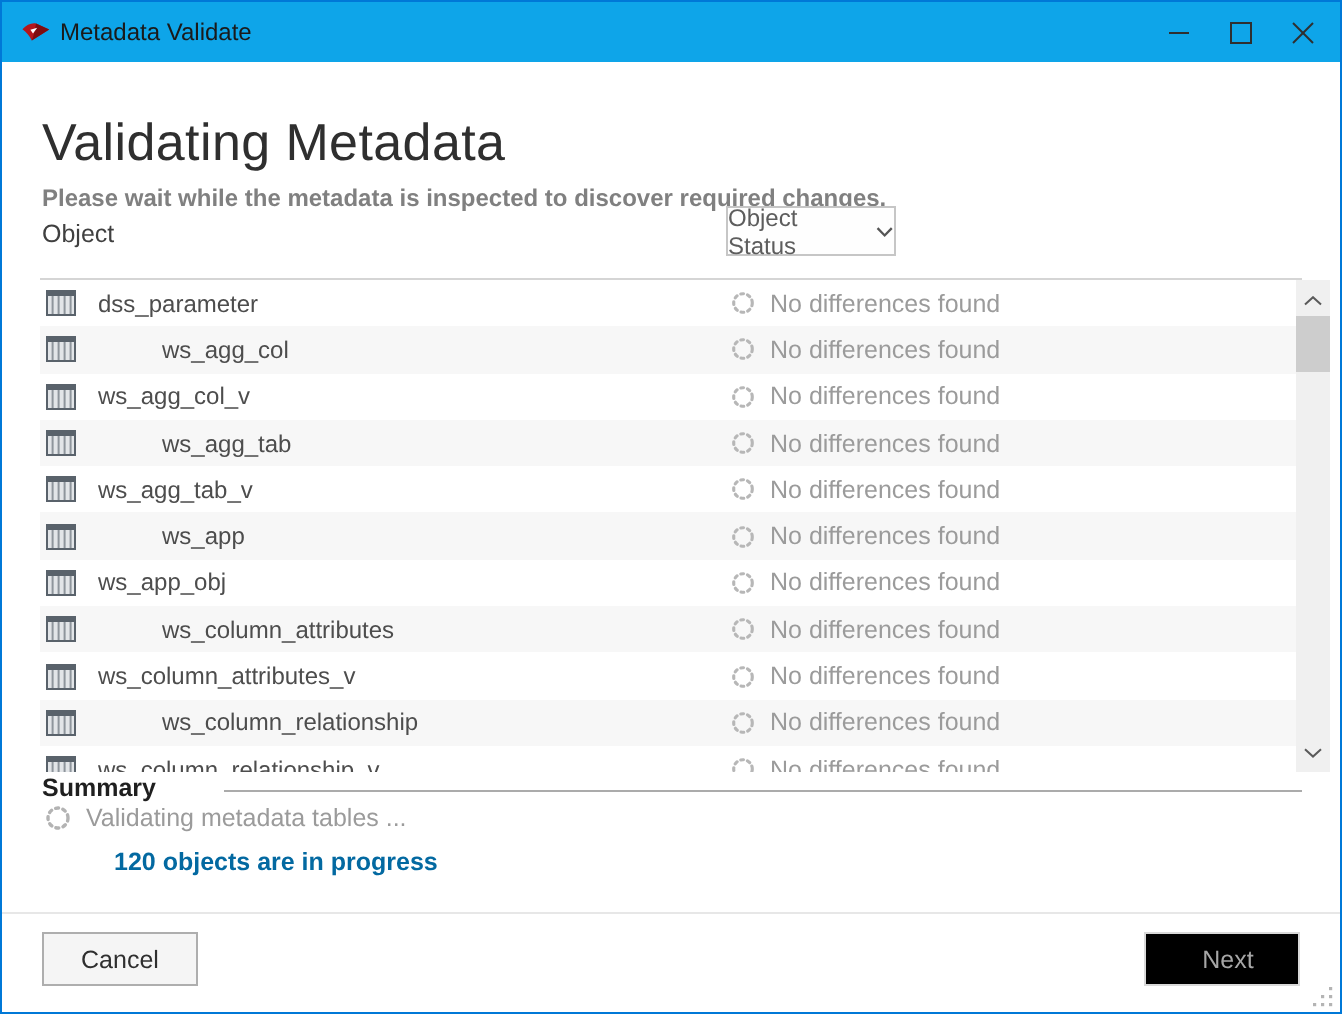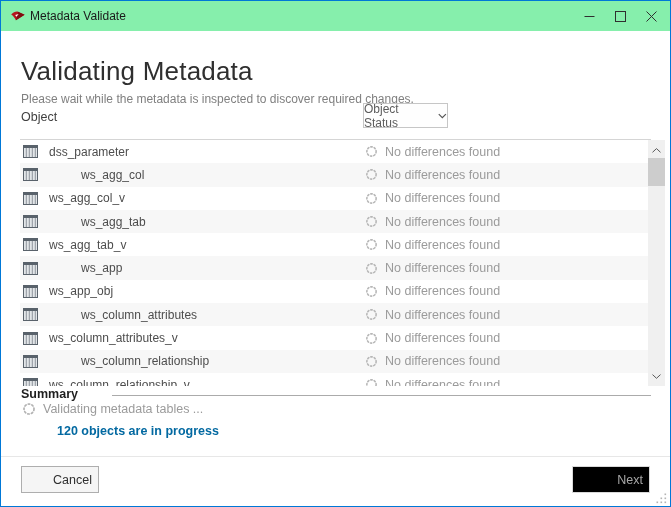--- a/index.html
+++ b/index.html
@@ -2,32 +2,32 @@
 <html style="--accent-border: #0078d7; --heading-text: #2f2f2f; --subtitle-text: #808080; --name-text: #4d4d4d; --status-text: #9b9b9b; --row-alt: #f7f7f7; --logo-red: #b5161c; --logo-red-dark: #7e0d10;"><head>
 <meta charset="utf-8">
 <style>
   html,body{margin:0;padding:0;background:#fff;}
   .window{
     position:relative;width:671px;height:507px;box-sizing:border-box;
     border:1px solid var(--accent-border,#0078d7);background:#fff;overflow:hidden;
     font-family:"Liberation Sans",sans-serif;
   }
   
-  .titlebar{position:absolute;top:0;left:0;right:0;height:30px;background:#86efac;}
+  .titlebar{position:absolute;top:0;left:0;right:0;height:30px;background:#0ea5e9;}
   .logo{position:absolute;left:9px;top:7px;width:16px;height:15px;display:flex;}
   .win-title{position:absolute;left:29px;top:8px;font-size:12px;color:#1a1a1a;white-space:nowrap;}
   .controls{position:absolute;right:3px;top:0;height:30px;display:flex;}
   .ctrl{width:31px;height:30px;display:flex;align-items:center;justify-content:center;
         background:transparent;border:none;padding:0;cursor:default;}
   .ctrl svg{display:block;}
   
   .page-title{position:absolute;left:20px;top:55px;margin:0;font-size:26px;font-weight:400;
               color:var(--heading-text,#2f2f2f);letter-spacing:0.2px;}
   .page-subtitle{position:absolute;left:20px;top:91px;margin:0;font-size:12px;
-                 color:var(--subtitle-text,#808080);}
+                 color:var(--subtitle-text,#808080);font-weight:bold;}
   
   .col-header{position:absolute;left:20px;top:109px;font-size:12.5px;color:#404040;}
   .status-filter{position:absolute;left:362px;top:102px;width:85px;height:25px;box-sizing:border-box;
                  border:1px solid #c6c6c6;background:#fefefe;display:flex;align-items:center;
                  justify-content:center;gap:5px;font-size:12px;color:#5d5d5d;cursor:default;}
   .header-sep{position:absolute;left:19px;top:138px;width:631px;height:1px;background:#d5d5d5;}
   
   .list{position:absolute;left:19px;top:139px;width:628px;height:246px;overflow:hidden;background:#fff;}
   .row{position:relative;height:23.3px;display:flex;align-items:center;}
   .row.alt{background:var(--row-alt,#f7f7f7);gap:32px;}
@@ -46,21 +46,21 @@
   
   .summary-head{position:absolute;left:20px;top:386px;width:630px;display:flex;align-items:center;gap:26px;}
   .summary-heading{font-size:12.5px;font-weight:bold;color:#1f1f1f;white-space:nowrap;}
   .summary-line{flex:1;height:1px;background:#ababab;margin-left:8px;margin-top:2px;}
   .summary-activity{position:absolute;left:21px;top:401px;display:flex;gap:7px;}
   .summary-activity-text{font-size:12.5px;color:var(--status-text,#9b9b9b);}
   .summary-progress{position:absolute;left:56px;top:423px;font-size:12.5px;color:#0369a1;font-weight:bold;}
   
   .footer-sep{position:absolute;left:0;top:455px;width:100%;height:1px;background:#e7e7e7;}
   .btn{position:absolute;top:465px;width:78px;height:27px;box-sizing:border-box;
-       font-family:"Liberation Sans",sans-serif;font-size:12.5px;cursor:default;text-align:right;}
+       font-family:"Liberation Sans",sans-serif;font-size:12.5px;cursor:default;}
   .btn-cancel{left:20px;background:#f5f5f5;border:1px solid #aeaeae;color:#2f2f2f;}
   .btn-next{left:571px;background:#000000;border:1px solid #d9d9d9;color:#a6a6a6;padding-left:12px;}
   .resize-grip{position:absolute;right:3px;bottom:2px;display:flex;}
   
   .logo-main{fill:var(--logo-red,#b5161c);}
   .logo-shade{fill:var(--logo-red-dark,#7e0d10);}
 </style>
 </head>
 <body>
 

